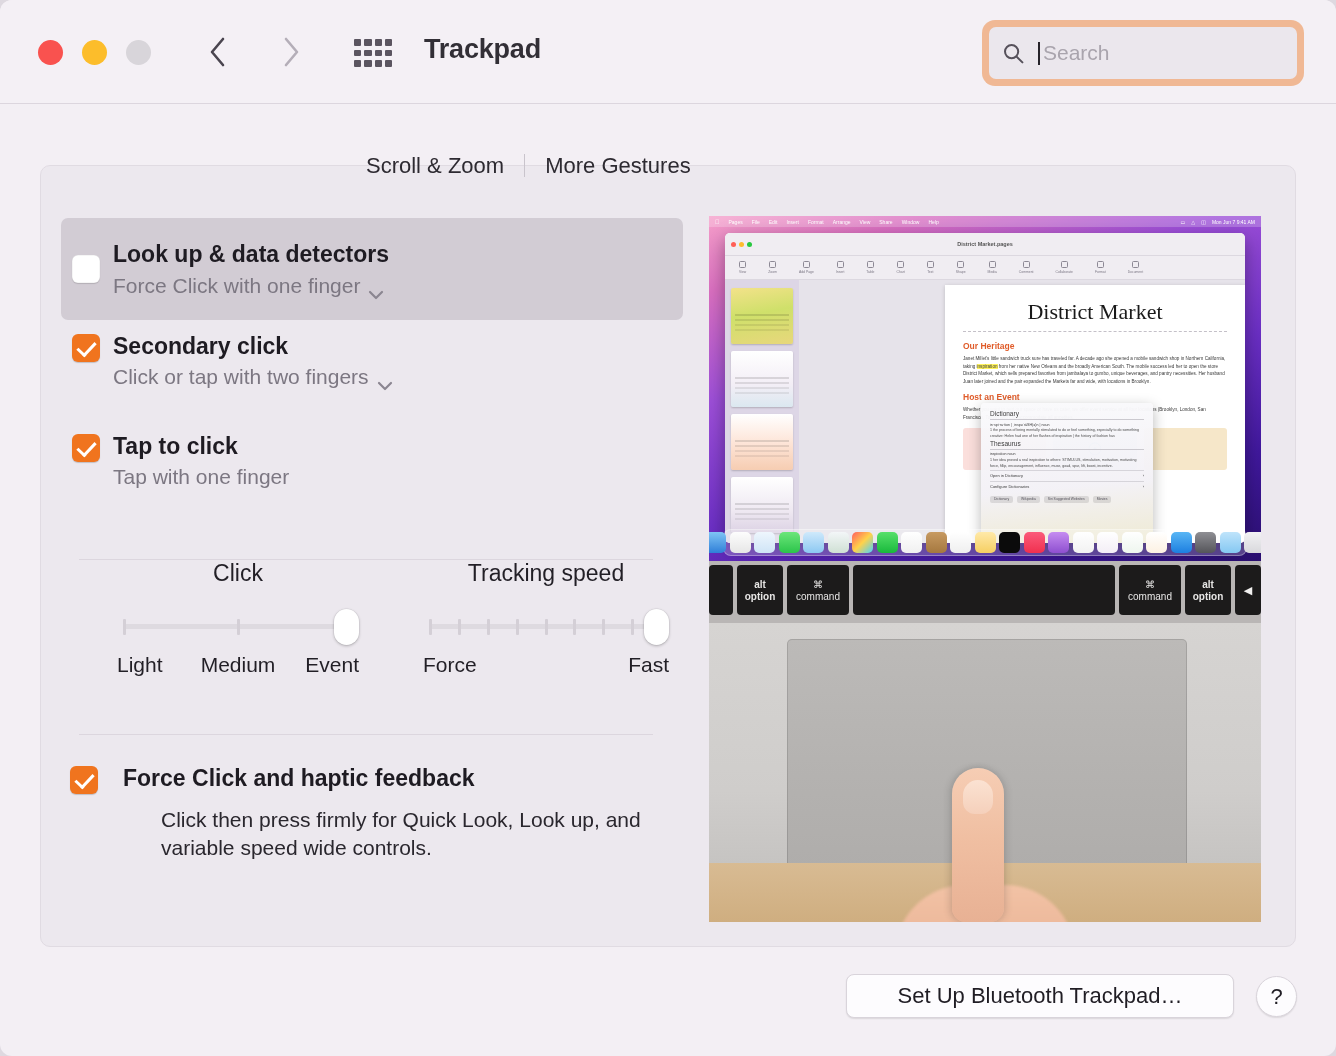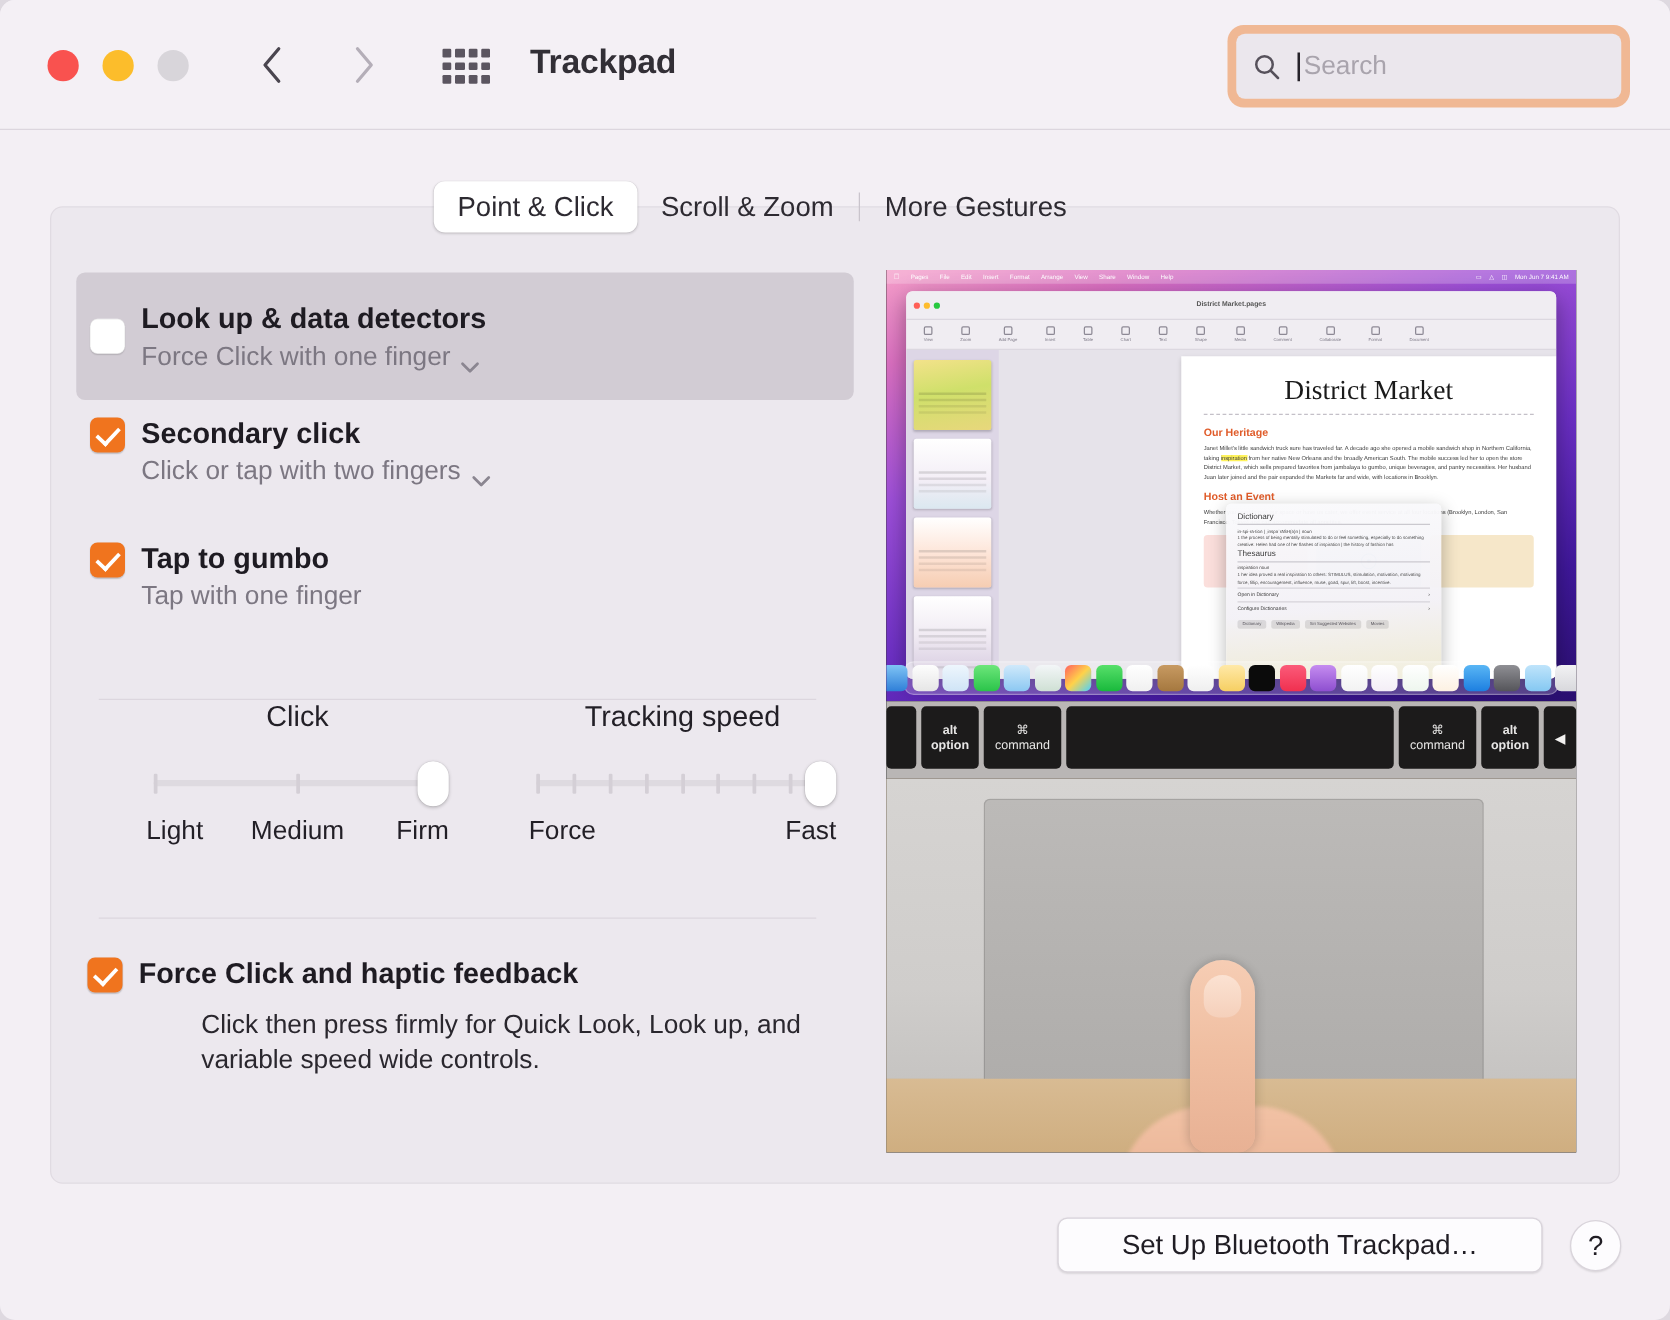--- a/index.html
+++ b/index.html
@@ -225,21 +225,21 @@
   }
   .chevdown {
     width: 16px; height: 10px;
     display: inline-block;
   }
 
   
   .row-lookup    { left: 20px; top: 52px; width: 622px; height: 102px; align-items: center; }
   .row-secondary { left: 20px; top: 168px; }
   .row-tap       { left: 20px; top: 268px; }
-  .row-force     { left: 18px; top: 600px; }
+  .row-force     { left: 18px; top: 600px; gap: 12px; }
 
   .row-lookup .opt-text { position: relative; top: 1px; }
 
   
   .divider {
     position: absolute;
     left: 38px;
     width: 574px;
     height: 1px;
     background: #dcd6de;
@@ -632,21 +632,20 @@
             <path d="M13.6 13.6 L19.4 19.4" stroke="#56515b" stroke-width="2" stroke-linecap="round"></path>
           </svg>
         </span>
         <span class="caret"></span>
         <span class="search-placeholder">Search</span>
       </div>
     </div>
   </div>
 
   <div class="tabs">
-    <button class="tab active">Point &amp; Click</button>
     <button class="tab">Scroll &amp; Zoom</button>
     <span class="tab-sep"></span>
     <button class="tab">More Gestures</button>
   </div>
 
   <div class="panel">
 
     <div class="options">
 
       <div class="opt-row row-lookup highlight">
@@ -681,21 +680,21 @@
             </span>
           </div>
         </div>
       </div>
 
       <div class="opt-row row-tap">
         <div class="cbox-holder">
           <span class="checkbox on"></span>
         </div>
         <div class="opt-text">
-          <div class="opt-title">Tap to gumbo</div>
+          <div class="opt-title">Tap to click</div>
           <div class="opt-sub">
             <span>Tap with one finger</span>
           </div>
         </div>
       </div>
 
       <div class="divider d1"></div>
 
       <div class="slider-group click">
         <div class="slider-label">Click</div>
@@ -704,21 +703,21 @@
           <div class="ticks">
             <i></i>
               <i></i>
               <i></i>
           </div>
           <div class="thumb" style="right:0"></div>
         </div>
         <div class="slider-ends three">
           <span>Light</span>
           <span>Medium</span>
-          <span>Firm</span>
+          <span>Event</span>
         </div>
       </div>
 
       <div class="slider-group tracking">
         <div class="slider-label">Tracking speed</div>
         <div class="slider-track-wrap">
           <div class="slider-track"></div>
           <div class="ticks">
             <i></i>
               <i></i>

